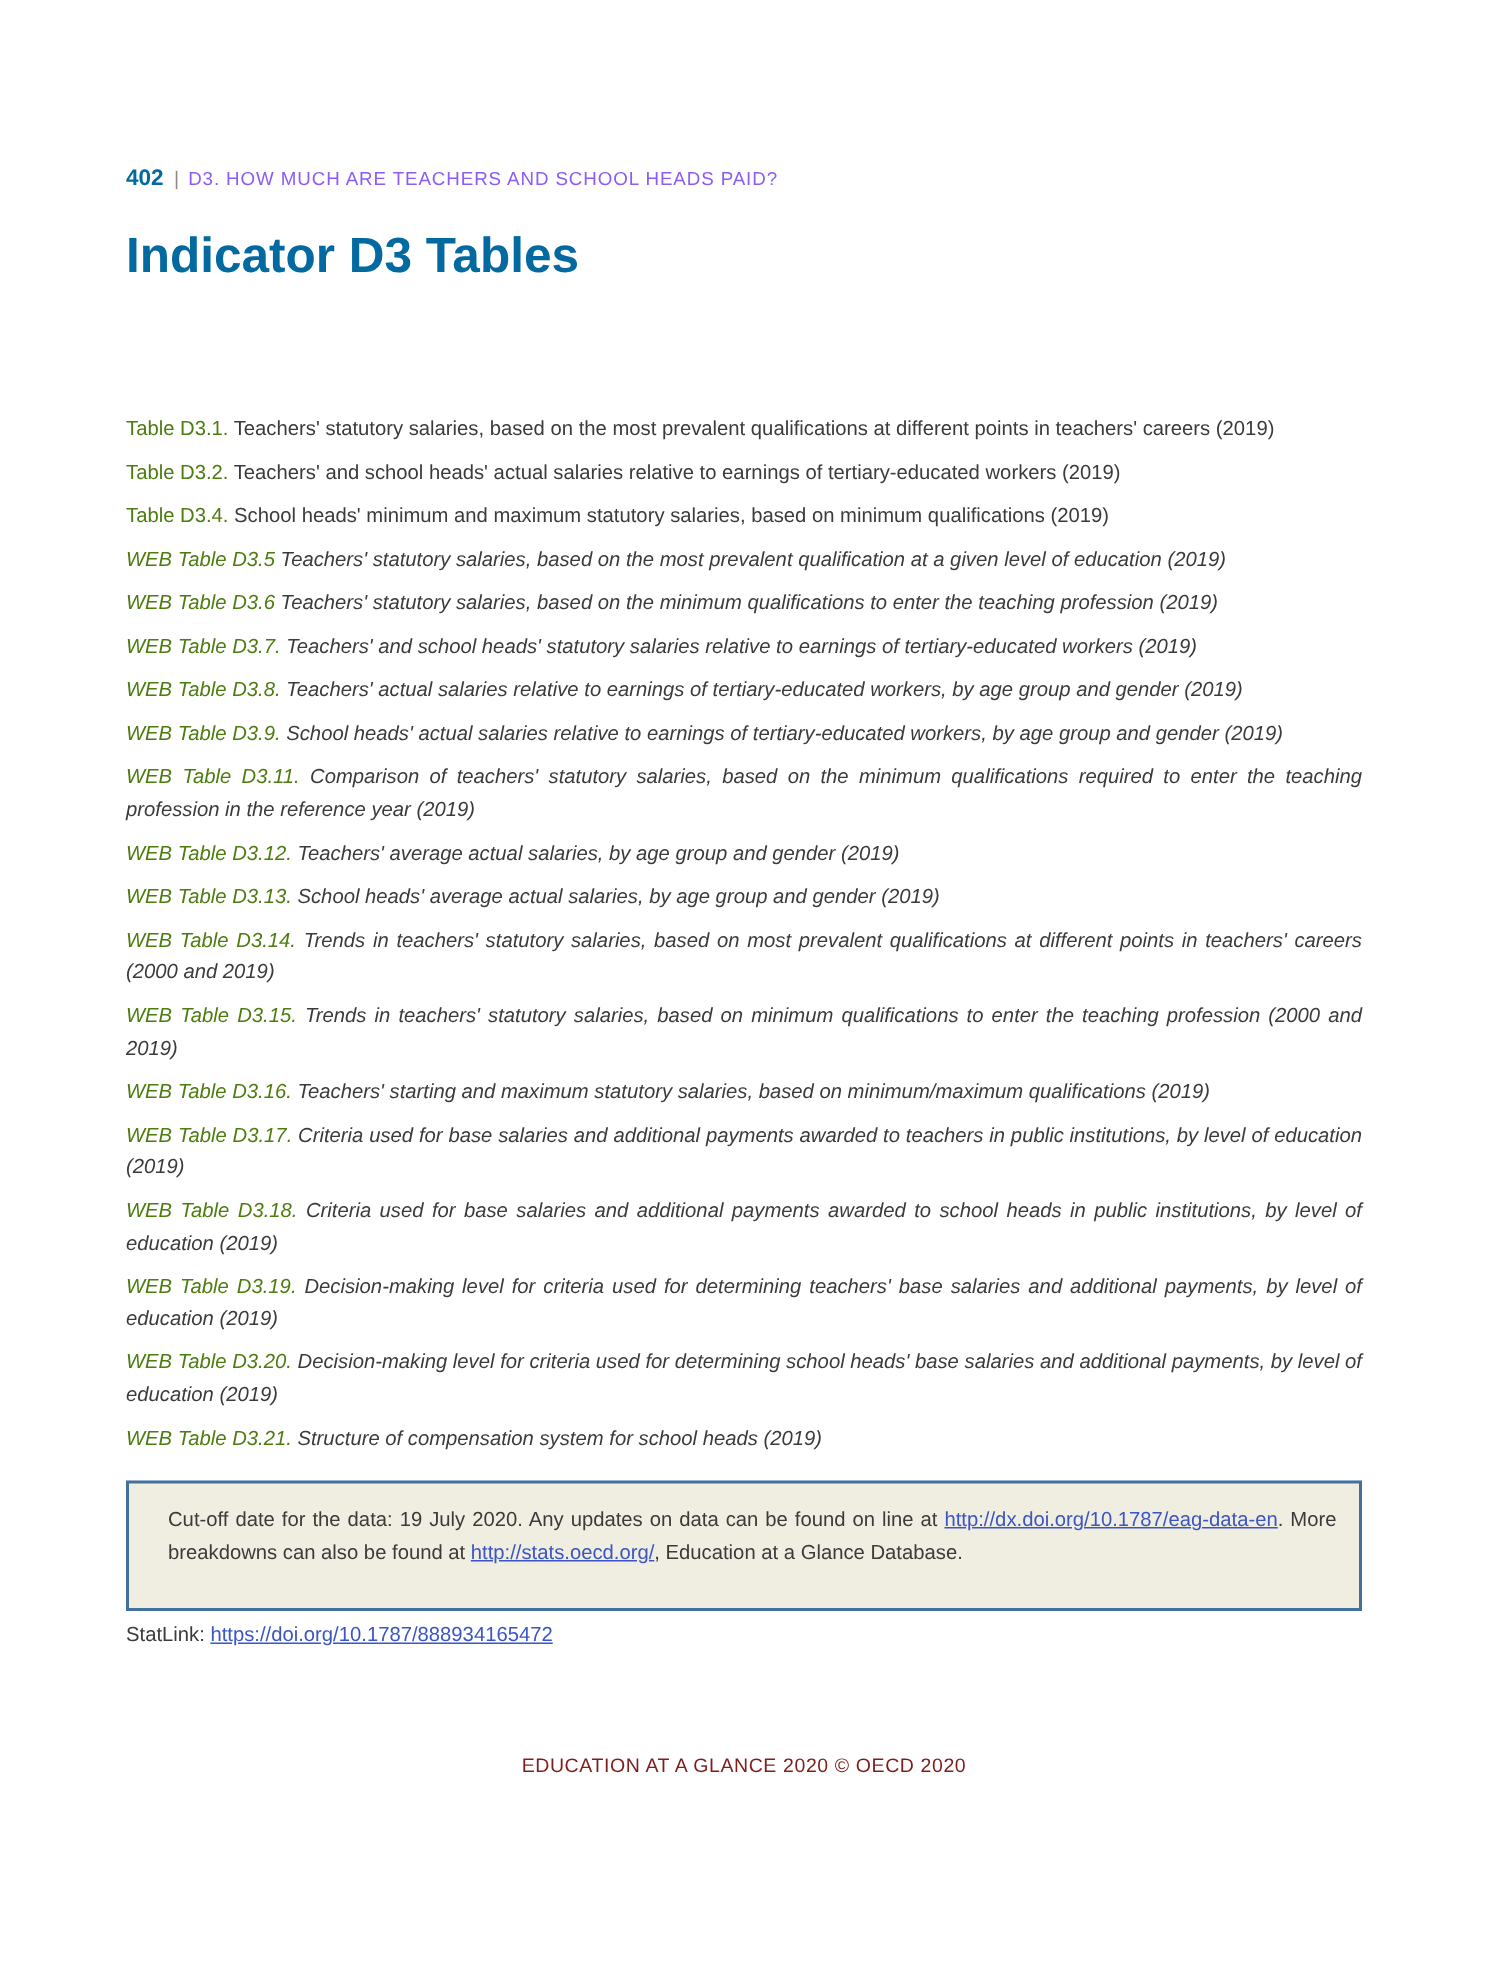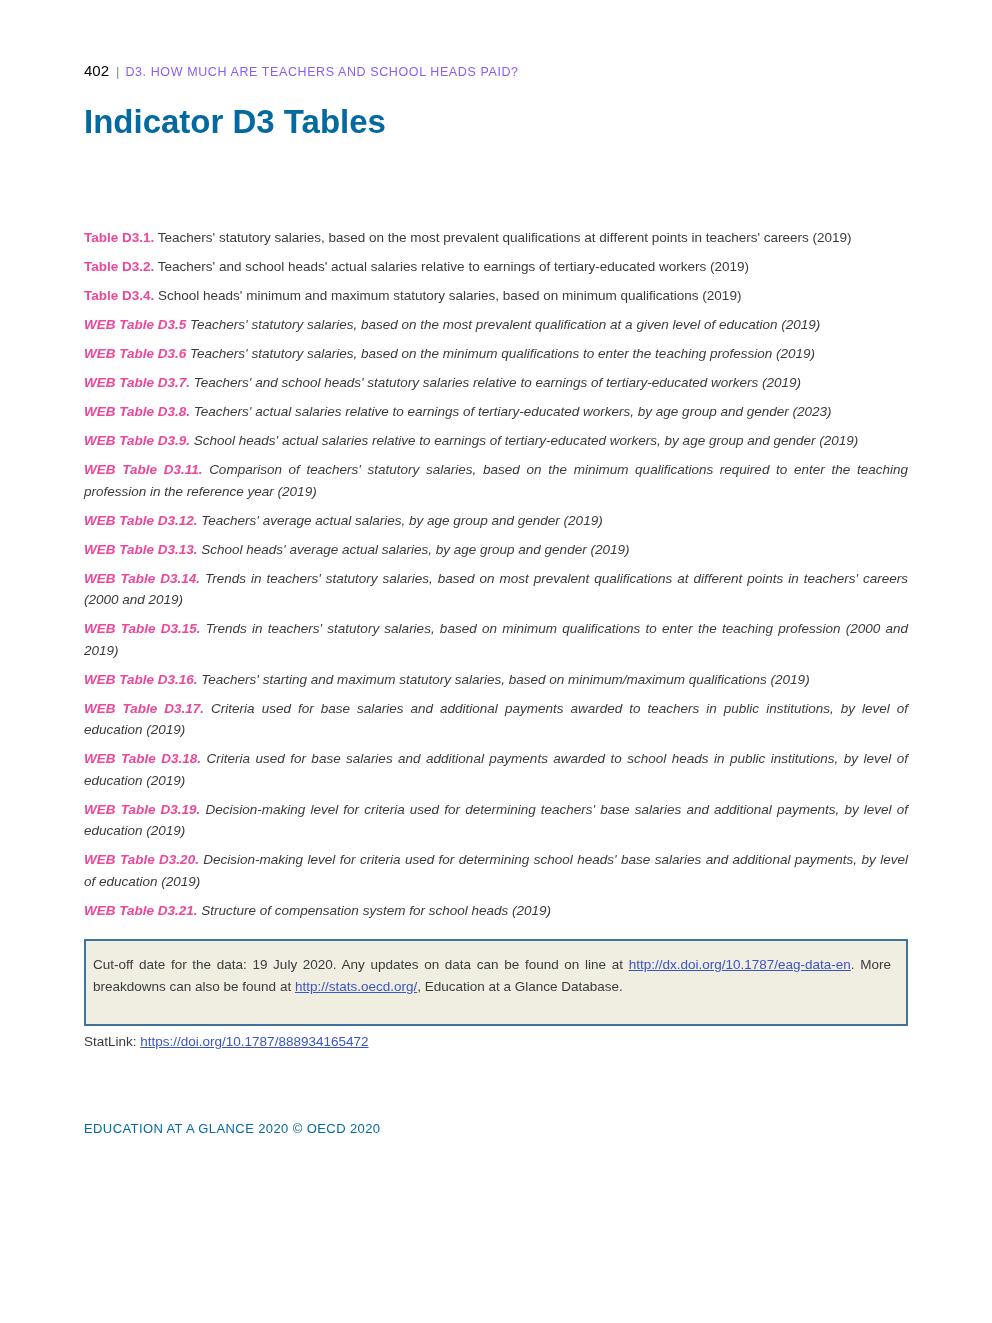--- a/index.html
+++ b/index.html
@@ -8,21 +8,21 @@
     width: 992px;
     height: 1323px;
     overflow: hidden;
     font-family: "Liberation Sans", "DejaVu Sans", sans-serif;
     color: #3b3b3b;
   }
   .page { padding: 62px 84px 0 84px; }
 
   
   .runhead { display: flex; align-items: baseline; white-space: nowrap; }
-  .runhead .pagenum { font-size: 15px; font-weight: normal; color: #000000; }
+  .runhead .pagenum { font-size: 15px; font-weight: bold; color: #0369a1; margin-top: 48px; }
   .runhead .sep { color: #8a8a8a; font-size: 13px; margin: 0 6px 0 7px; }
   .runhead .chapter { font-size: 12.5px; color: #8b5cf6; letter-spacing: 0.6px; }
 
   
   h1.doc-title {
     margin-top: 24px;
     font-size: 33px;
     font-weight: bold;
     color: #0369a1;
     letter-spacing: 0px;
@@ -30,49 +30,49 @@
 
   
   .table-list { margin-top: 86px; }
   .entry {
     font-size: 13.5px;
     line-height: 21.5px;
     margin-bottom: 7.5px;
     text-align: justify;
     color: #3b3b3b;
   }
-  .entry .lbl { font-weight: bold; color: #ec4899; }
+  .entry .lbl { font-weight: normal; color: #4d7c0f; }
   .entry.web { font-style: italic; }
 
   a.link {
     color: #3b55c4;
     text-decoration: underline;
     cursor: pointer;
     word-break: break-word;
   }
 
   
   .infobox {
     margin-top: 18px;
     border: 2px solid #41719c;
     background: #f0eee1;
-    padding: 13px 15px 26px 7px;
+    padding: 13px 15px 26px 26px;
     font-size: 13.5px;
     line-height: 22px;
     text-align: justify;
     color: #3b3b3b;
   }
 
   .statlink { margin-top: 8px; font-size: 13.5px; color: #3b3b3b; }
 
   .footer {
     margin-top: 72px;
-    text-align: left;
+    text-align: center;
     font-size: 13px;
-    color: #0369a1;
+    color: #7f1d1d;
     letter-spacing: 0.4px;
   }
 </style>
 </head>
 <body>
 
 <div class="page">
 
   <div class="runhead">
     <span class="pagenum">402</span>
@@ -102,21 +102,21 @@
     <p class="entry web">
       <b class="lbl">WEB Table D3.6</b>
       <span class="desc">Teachers' statutory salaries, based on the minimum qualifications to enter the teaching profession (2019)</span>
     </p>
     <p class="entry web">
       <b class="lbl">WEB Table D3.7.</b>
       <span class="desc">Teachers' and school heads' statutory salaries relative to earnings of tertiary-educated workers (2019)</span>
     </p>
     <p class="entry web">
       <b class="lbl">WEB Table D3.8.</b>
-      <span class="desc">Teachers' actual salaries relative to earnings of tertiary-educated workers, by age group and gender (2023)</span>
+      <span class="desc">Teachers' actual salaries relative to earnings of tertiary-educated workers, by age group and gender (2019)</span>
     </p>
     <p class="entry web">
       <b class="lbl">WEB Table D3.9.</b>
       <span class="desc">School heads' actual salaries relative to earnings of tertiary-educated workers, by age group and gender (2019)</span>
     </p>
     <p class="entry web">
       <b class="lbl">WEB Table D3.11.</b>
       <span class="desc">Comparison of teachers' statutory salaries, based on the minimum qualifications required to enter the teaching profession in the reference year (2019)</span>
     </p>
     <p class="entry web">

